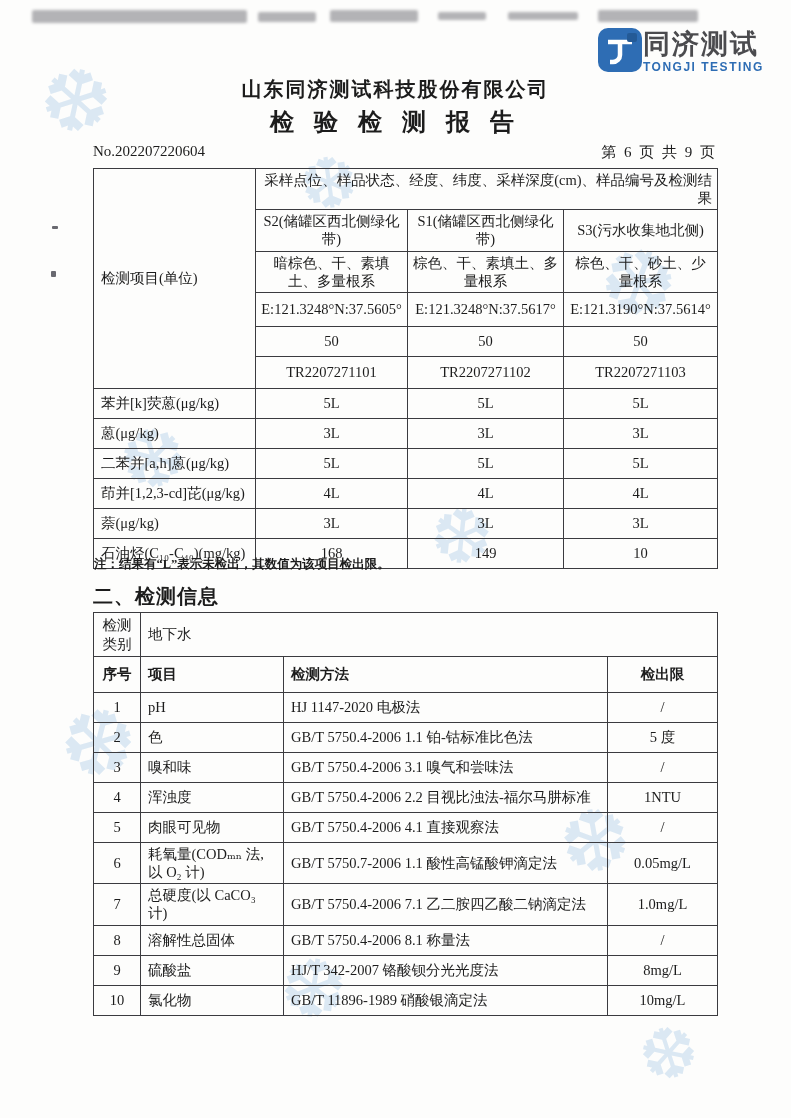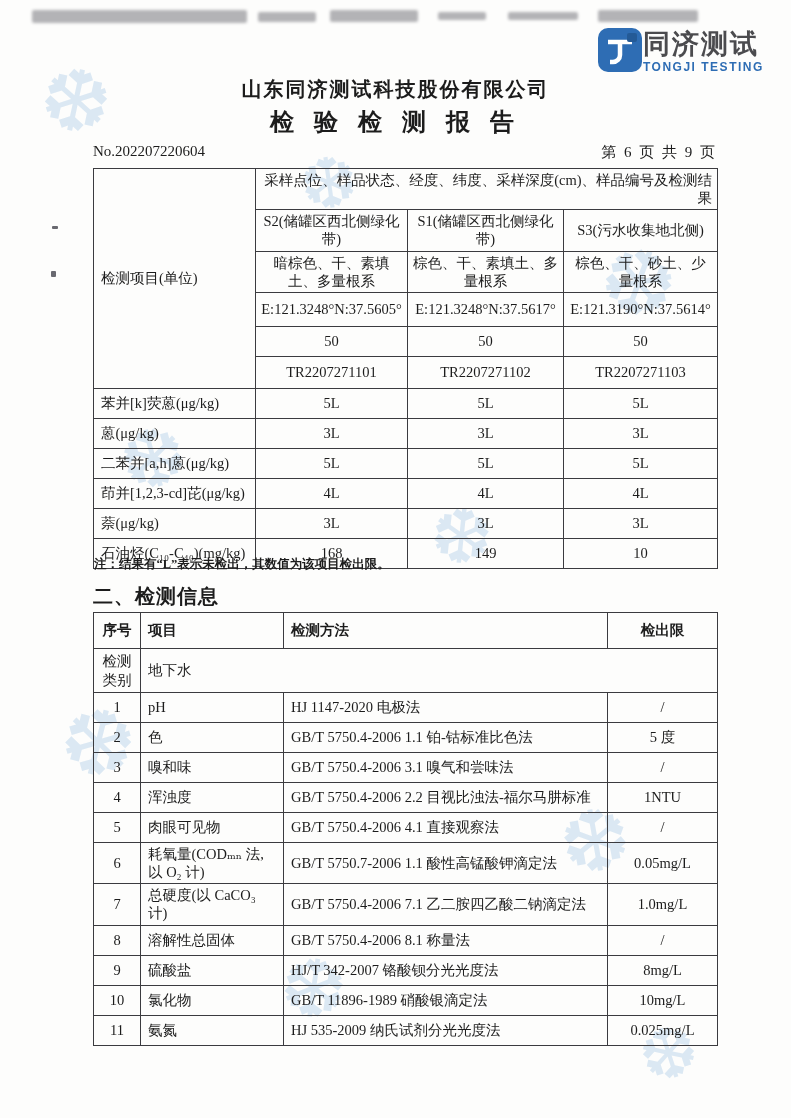--- a/index.html
+++ b/index.html
@@ -170,30 +170,30 @@
   <div class="sec-title">二、检测信息</div>
 
   <table class="t2">
     <colgroup>
         <col style="width:47px">
         <col style="width:143px">
         <col style="width:324px">
         <col style="width:110px">
       </colgroup>
     <tbody>
+      <tr style="height:44px">
+        <td>检测类别</td>
+        <td colspan="3" class="left">地下水</td>
+      </tr>
       <tr style="height:36px">
         <th>序号</th>
         <th class="left">项目</th>
         <th class="left">检测方法</th>
         <th>检出限</th>
       </tr>
-      <tr style="height:44px">
-        <td>检测类别</td>
-        <td colspan="3" class="left">地下水</td>
-      </tr>
     </tbody>
     <tbody>
 
         <tr style="height:30px">
           <td>1</td>
           <td class="left">pH</td>
           <td class="left">HJ 1147-2020  电极法</td>
           <td>/</td>
         </tr>
 
@@ -253,22 +253,16 @@
           <td>8mg/L</td>
         </tr>
 
         <tr style="height:30px">
           <td>10</td>
           <td class="left">氯化物</td>
           <td class="left">GB/T 11896-1989  硝酸银滴定法</td>
           <td>10mg/L</td>
         </tr>
 
-        <tr style="height:30px">
-          <td>11</td>
-          <td class="left">氨氮</td>
-          <td class="left">HJ 535-2009  纳氏试剂分光光度法</td>
-          <td>0.025mg/L</td>
-        </tr>
       </tbody>
   </table>
 
 </div>
 
 </body></html>

